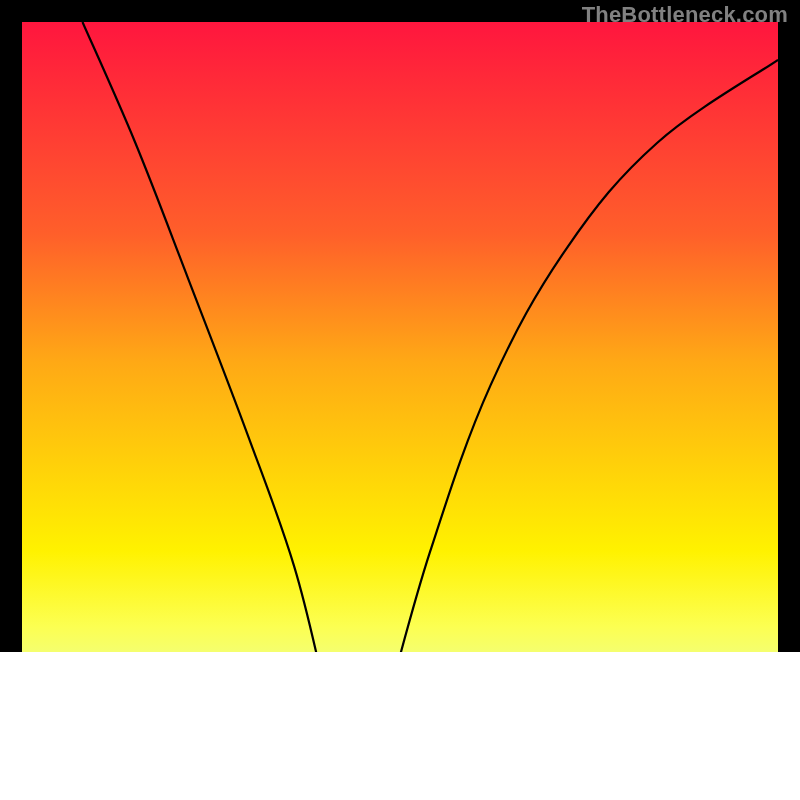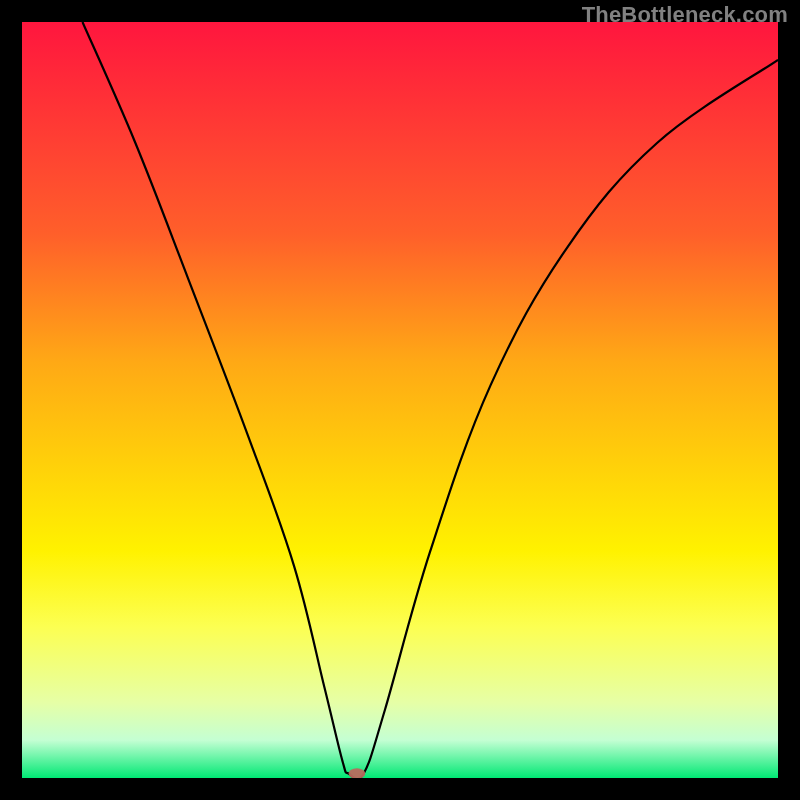--- a/index.html
+++ b/index.html
@@ -3,21 +3,21 @@
 <meta charset="utf-8">
 <style>
   body {
     margin: 0;
     padding: 0;
     background: #fff;
   }
   .container {
     position: relative;
     width: 800px;
-    height: 800px;
+    height: 652px;
     background: #000;
   }
   .plot-area {
     position: absolute;
     left: 22px;
     top: 22px;
     width: 756px;
     height: 756px;
     background: linear-gradient(to bottom,
       #ff163e 0%,

